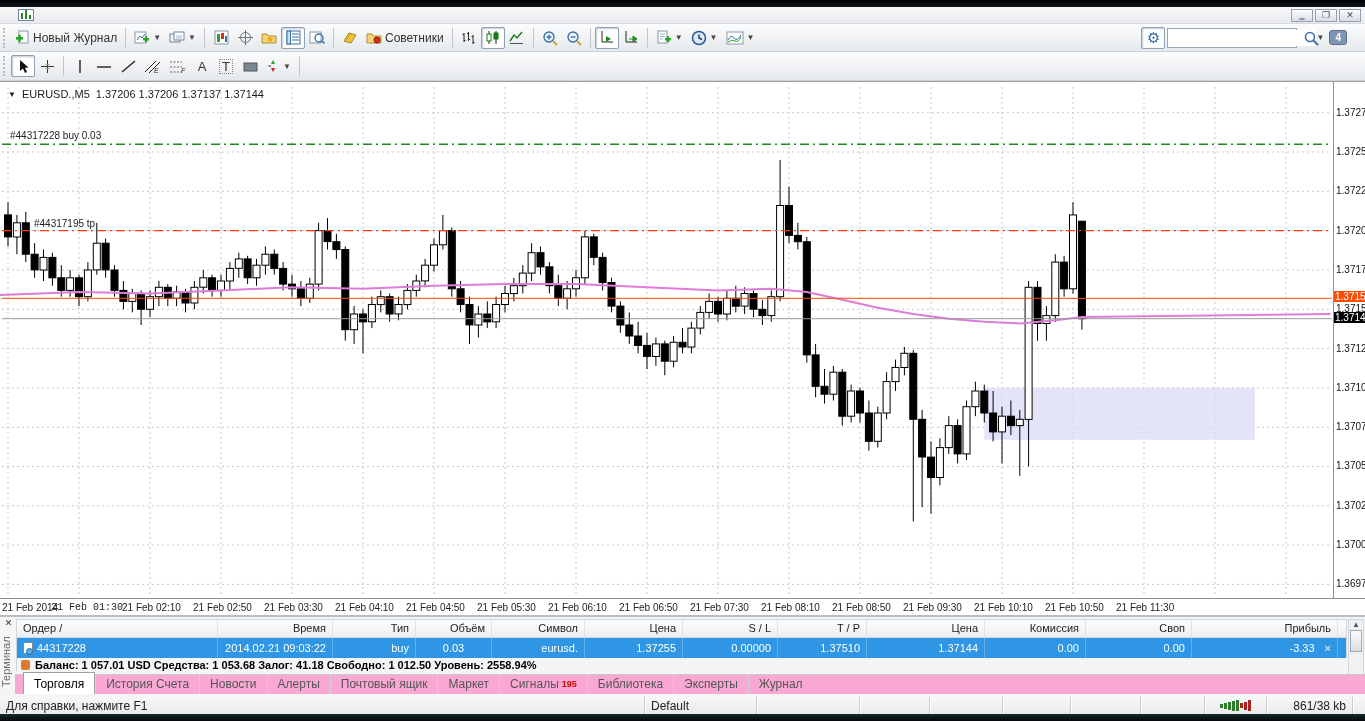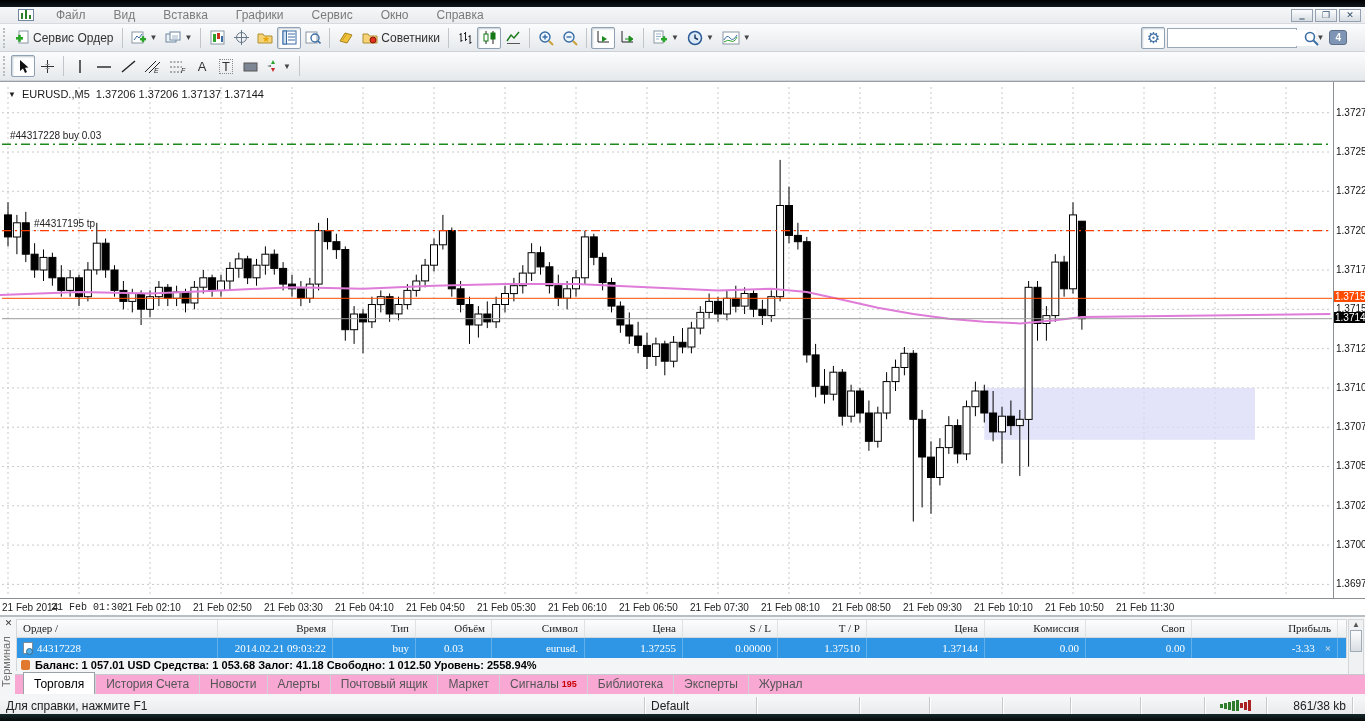--- a/index.html
+++ b/index.html
@@ -48,21 +48,21 @@
   .pa-label { position:absolute; left:2px; font-size:10px; color:#111; }
   .pa-badge { position:absolute; left:0; width:32px; font-size:10px; color:#fff; text-align:center; padding:0 1px; }
   #time-axis { position:absolute; top:516px; left:0; width:1365px; height:18px; background:#fff; border-top:1px solid #8a8f94; }
   .ta-label { position:absolute; top:3px; font-size:10px; color:#222; white-space:nowrap; }
 
   
   #terminal { position:absolute; top:615px; left:0; width:1365px; height:82px; background:#f4f5f6; border-top:2px solid #b9bec3; font-size:11px; }
   #t-close { position:absolute; top:1px; left:3px; width:11px; height:11px; font-size:9px; line-height:10px; text-align:center; color:#333; }
   #t-side { position:absolute; top:14px; left:0; width:15px; height:62px; color:#6f6f6f; font-size:11px; writing-mode:vertical-rl; transform:rotate(180deg); text-align:center; }
   #t-table { position:absolute; top:2px; left:16px; width:1331px; }
-  .t-row { display:flex;font-family:Liberation Serif, serif; }
+  .t-row { display:flex; }
   #t-header { height:19px; background:linear-gradient(#fcfdfe,#eceff1); border:1px solid #d4d7da; }
   #t-header .cell { border-right:1px solid #dfe2e5; color:#222; }
   .cell { padding:2px 6px; text-align:right; white-space:nowrap; overflow:hidden; }
   .cell:first-child { text-align:left; }
   #t-order-row { height:20px; background:#2e96e4; color:#fff; border-left:1px solid #d4d7da; border-right:1px solid #d4d7da; }
   #t-order-row .cell { border-right:1px solid rgba(255,255,255,.25); display:flex; align-items:center; justify-content:flex-end; gap:4px; }
   #t-order-row .cell:first-child { justify-content:flex-start; }
   .doc-ic { width:10px; height:12px; background:#fff; border:1px solid #7d8c9b; position:relative; }
   .doc-ic::after { content:""; position:absolute; right:-1px; bottom:-2px; width:5px; height:5px; background:#57b0e8; border:1px solid #2f6a94; border-radius:50%; }
   .row-x { color:#d5dde5; font-weight:bold; margin-left:6px; }
@@ -93,45 +93,36 @@
 <div id="app">
 
   <div id="top-strip"></div>
 
   <div id="menubar">
     <div id="app-icon">
         <i style="left:2px;height:6px"></i>
         <i style="left:6px;height:9px"></i>
         <i style="left:10px;height:4px"></i>
       </div>
-    <div id="menu-items" style="display: flex;">
-        <div class="menu-item">Файл</div>
-        <div class="menu-item">Вид</div>
-        <div class="menu-item">Вставка</div>
-        <div class="menu-item">Графики</div>
-        <div class="menu-item">Сервис</div>
-        <div class="menu-item">Окно</div>
-        <div class="menu-item">Справка</div>
-      </div>
     <div id="win-controls">
       <div class="win-btn">‗</div>
       <div class="win-btn">❐</div>
       <div class="win-btn">✕</div>
     </div>
   </div>
 
   <div id="toolbar1" class="toolbar">
     <div class="grip"></div>
     <div class="tbtn">
       <svg width="15" height="15">
           <rect x="4" y="1" width="9" height="12" fill="#fff" stroke="#8a97a4"></rect>
           <rect x="1" y="7" width="7" height="2.6" fill="#2aa52a"></rect>
           <rect x="3.2" y="4.8" width="2.6" height="7" fill="#2aa52a"></rect>
         </svg>
-      <span class="lbl">Сервис Ордер</span>
+      <span class="lbl">Новый Журнал</span>
     </div>
     <div class="sep"></div>
     <div class="tbtn">
       <svg width="16" height="15">
           <rect x="1" y="2" width="11" height="11" fill="#fff" stroke="#8a97a4"></rect>
           <path d="M3 10 L6 6 L8 8 L11 4" stroke="#3b6ea5" fill="none"></path>
           <rect x="9" y="8" width="6" height="2.4" fill="#2aa52a"></rect>
           <rect x="10.8" y="6.2" width="2.4" height="6" fill="#2aa52a"></rect>
         </svg>
       <span class="dd">▼</span>

